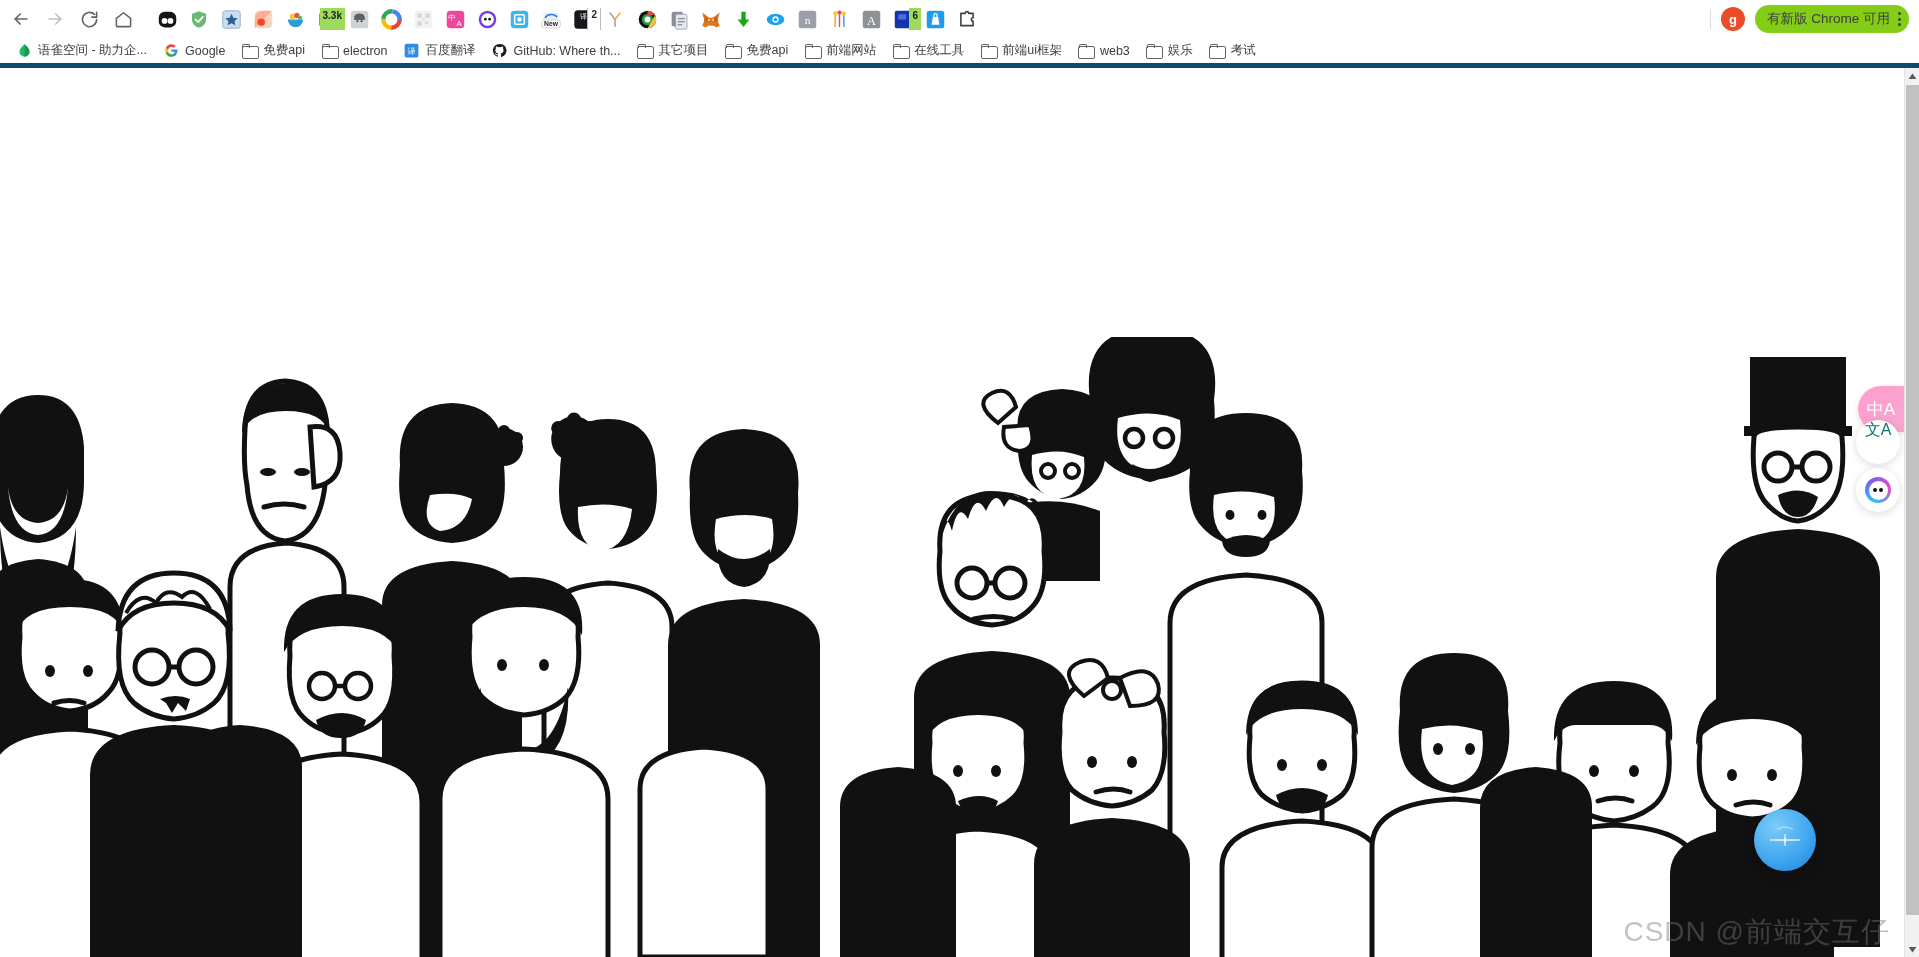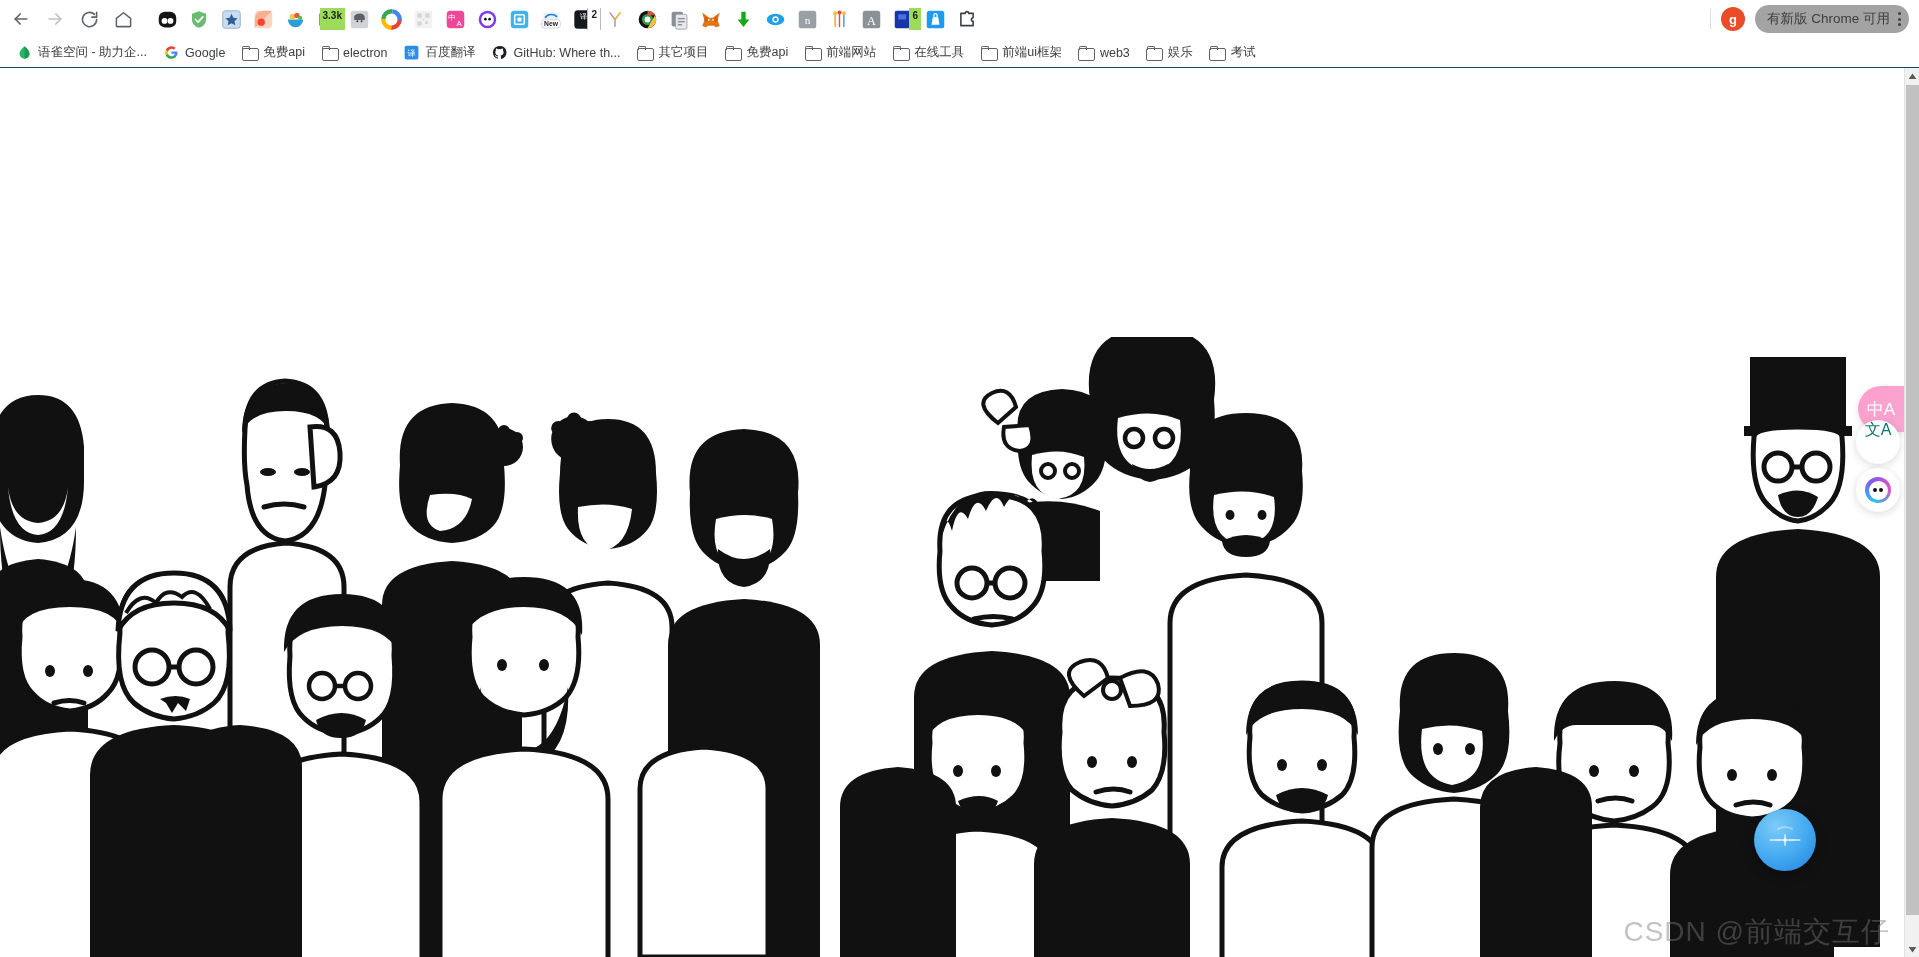--- a/index.html
+++ b/index.html
@@ -72,35 +72,35 @@
 
   .toolbar-right { display:flex; align-items:center; gap:10px; flex:0 0 auto; padding-right:4px; }
   .divider-v { width:1px; height:20px; background:#dadce0; }
   .avatar {
     width:24px;height:24px;border-radius:50%;
     background:#ea4b28; color:#fff;
     display:flex;align-items:center;justify-content:center;
     font-size:13px; font-weight:bold; cursor:pointer;
   }
   .update-pill {
-    background:#a3a3a3; color:#3c4043;
+    background:#84cc16; color:#3c4043;
     border-radius:14px; height:28px;
     display:flex; align-items:center; gap:8px;
     padding:0 8px 0 12px; font-size:13.5px; cursor:pointer;
   }
   .kebab { display:flex; flex-direction:column; gap:2.5px; align-items:center; }
   .kebab i { width:3px;height:3px;border-radius:50%;background:#3c4043; display:block;}
 
   
   .bookmarks {
     height: 30px; min-height:30px;
     display:flex; align-items:center;
     gap: 0px; padding: 0 8px;
     background:#ffffff;
-    border-bottom:1px solid #0c4a6e;
+    border-bottom:5px solid #0c4a6e;
     overflow:hidden;
   }
   .bm {
     display:flex; align-items:center; gap:6px;
     padding: 3px 8px; border-radius:4px;
     font-size:12.5px; color:#3c4043; cursor:pointer;
     white-space:nowrap; flex:0 0 auto;
   }
   .bm .ico { width:16px;height:16px;flex:0 0 auto;display:flex;align-items:center;justify-content:center;}
 

